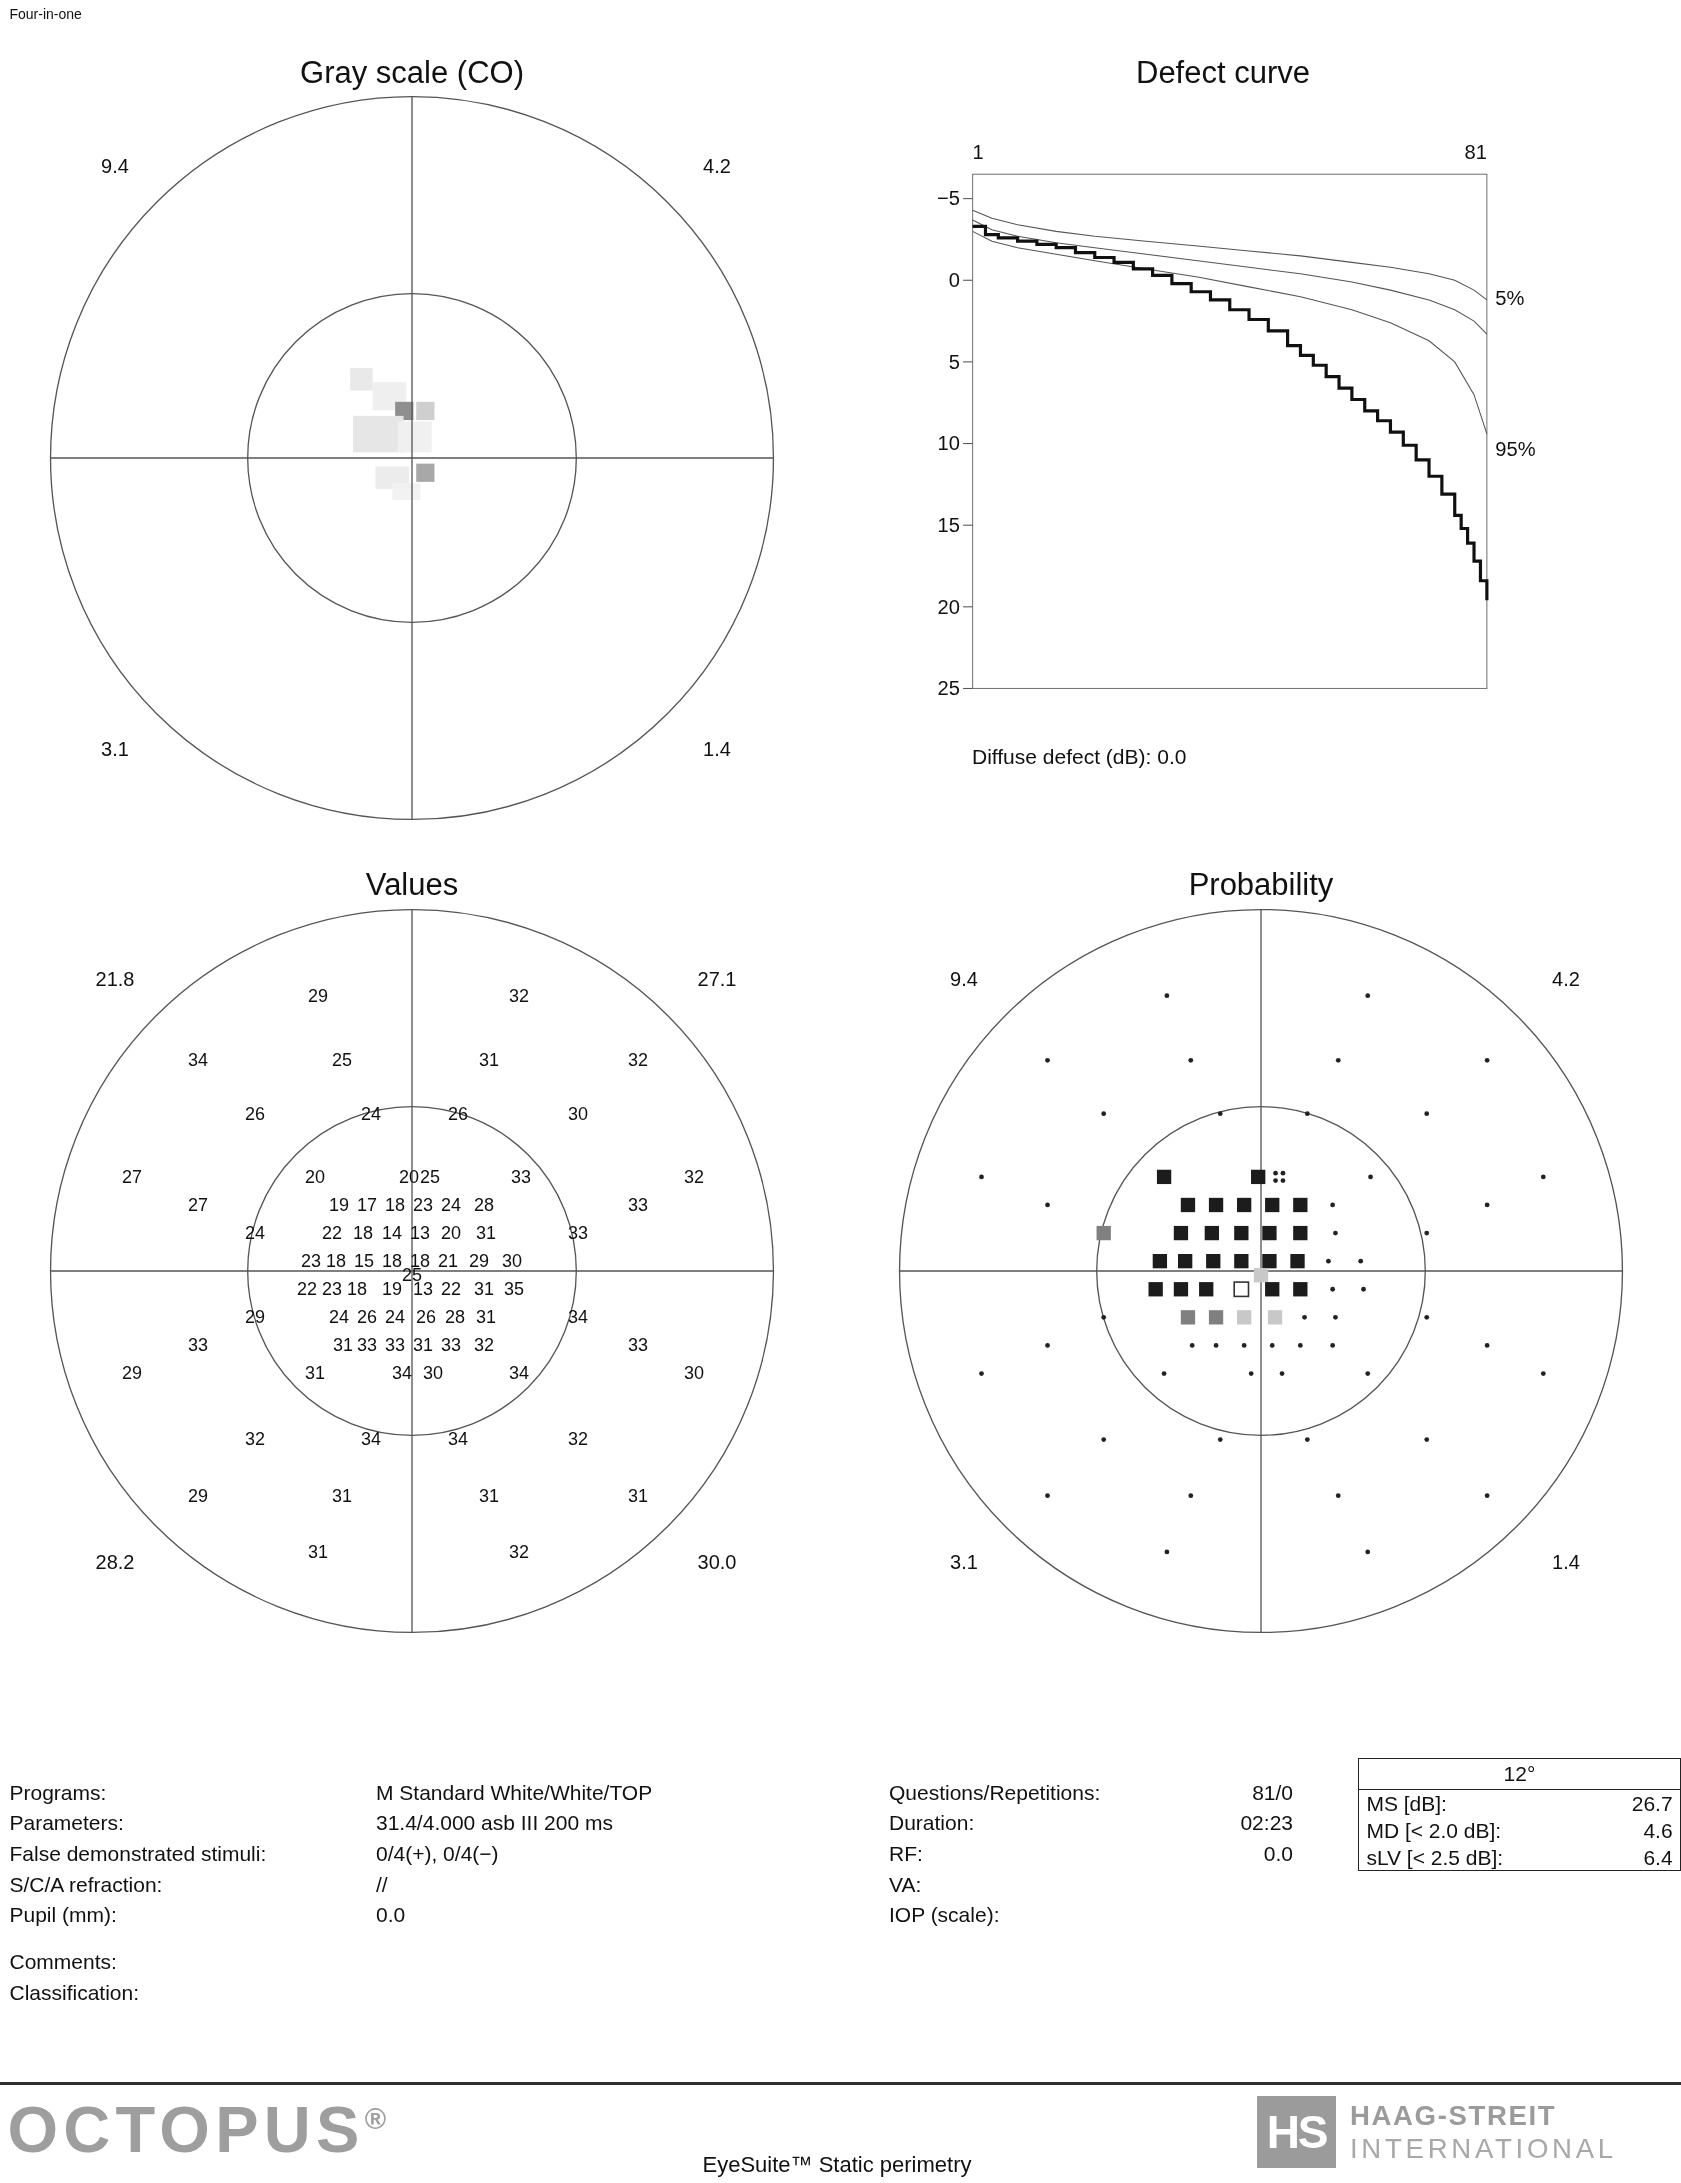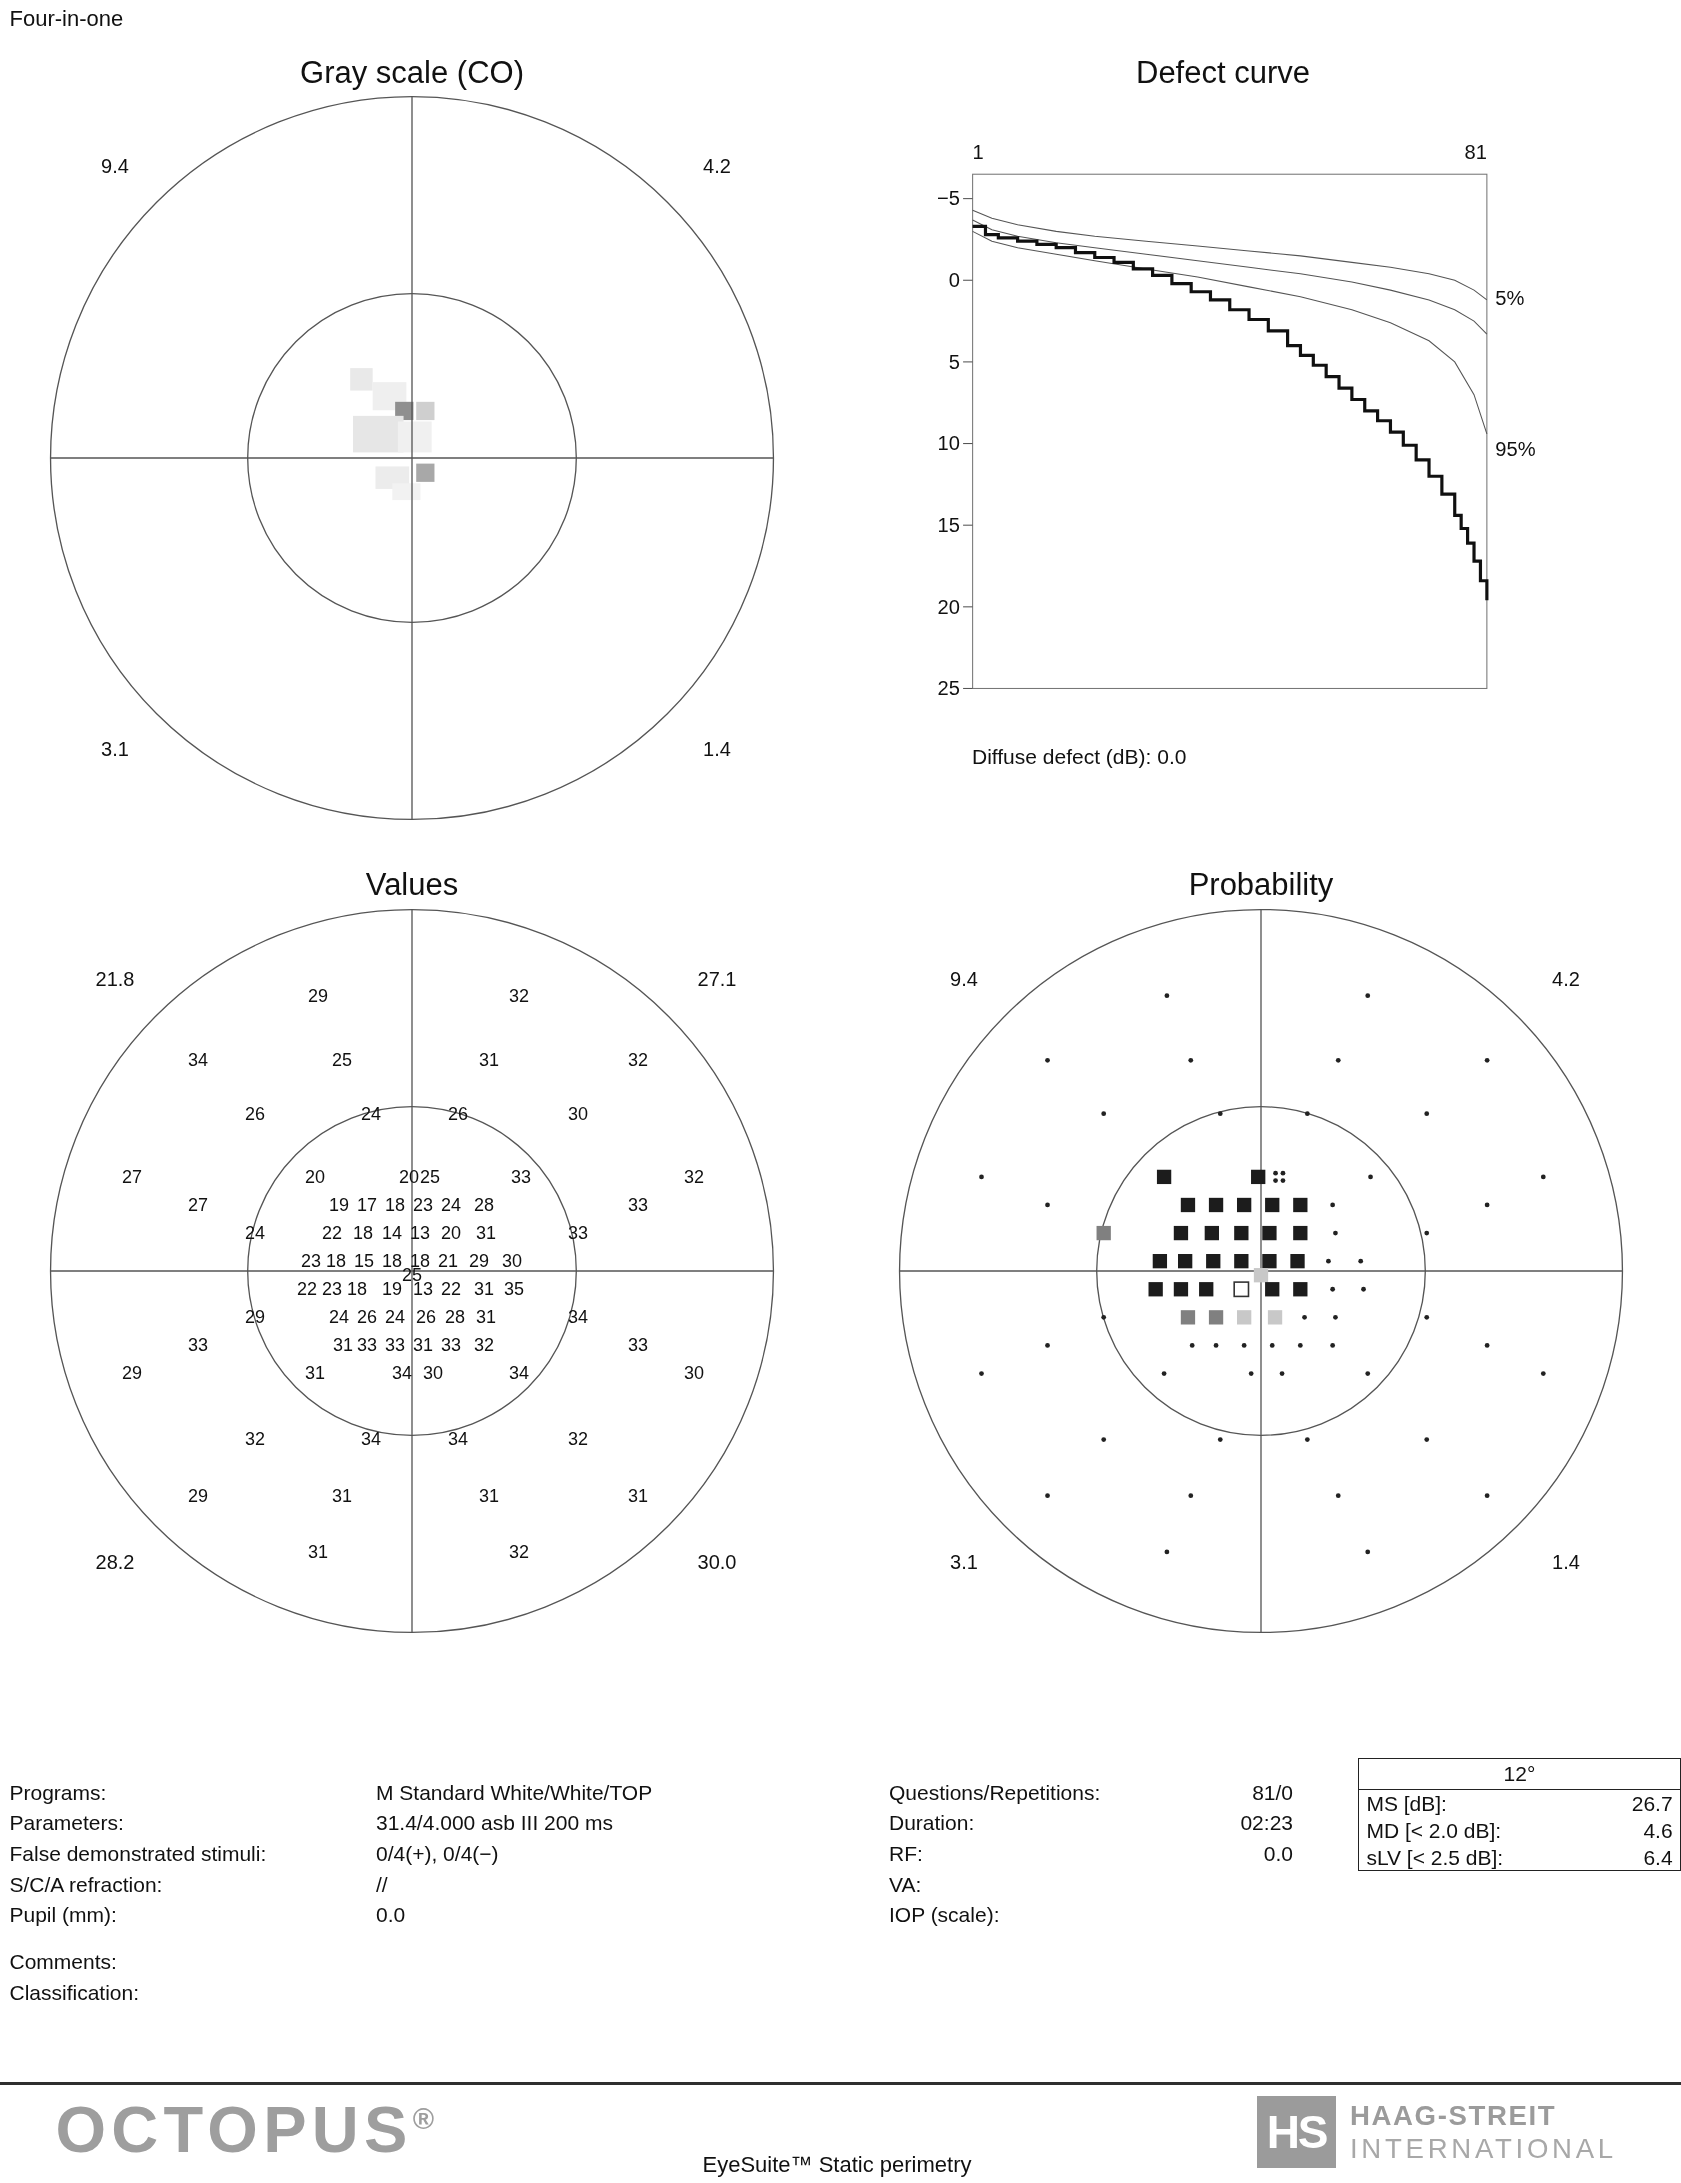--- a/index.html
+++ b/index.html
@@ -1,36 +1,36 @@
 <!DOCTYPE html>
 <html style="font-size:8.5px"><head>
 <meta charset="utf-8">
 <style>
   html,body{margin:0;padding:0;}
   body{width:1681px;height:2183px;position:relative;background:#ffffff;overflow:hidden;
        font-family:"Liberation Sans","DejaVu Sans",sans-serif;color:#111;}
   .abs{position:absolute;}
-  .page-title{left:9.5px;top:6.4px;font-size:22px;}
+  .page-title{left:9.5px;top:6.4px;font-size:14px;}
   .panel-title{font-size:31px;transform:translateX(-50%);white-space:nowrap;}
   .plot{width:742px;height:742px;}
   .plot svg{position:absolute;left:0;top:0;}
   .corner{position:absolute;font-size:20px;transform:translate(-50%,-50%);white-space:nowrap;}
   .corner.tl{left:74px;top:79px;}
   .corner.tr{left:676px;top:79px;}
   .corner.bl{left:74px;top:662px;}
   .corner.br{left:676px;top:662px;}
   .vnum{position:absolute;font-size:18px;transform:translate(-50%,-50%);white-space:nowrap;color:#111;}
   .info-label,.info-value{position:absolute;font-size:21px;white-space:nowrap;}
   .mid-value{position:absolute;font-size:21px;white-space:nowrap;width:138px;text-align:right;}
   #defect-svg text{font-size:38px;fill:#111;font-family:"Liberation Sans",sans-serif;}
   .stats-box{left:1358px;top:1758px;width:323px;height:113px;border:1.6px solid #222;box-sizing:border-box;background:#fff;}
   .stats-header{height:30px;line-height:30px;text-align:center;font-size:21px;border-bottom:1.6px solid #222;}
   .stats-row{display:flex;justify-content:space-between;padding:0 7.4px;font-size:21px;line-height:27px;}
   .footer-rule{left:0;top:2082px;width:1681px;height:3.2px;background:#2f2f2f;}
-  .brand{left:7.4px;top:2092px;font-size:65px;font-weight:bold;color:#9e9e9e;letter-spacing:5.3px;white-space:nowrap;margin-left:48px;}
+  .brand{left:7.4px;top:2092px;font-size:65px;font-weight:bold;color:#9e9e9e;letter-spacing:5.3px;white-space:nowrap;}
   .brand sup{font-size:29px;}
   .center-line{transform:translateX(-50%);font-size:22px;white-space:nowrap;margin-top:44px;}
   .hs-logo{left:1257px;top:2096px;width:79px;height:72px;background:#9b9b9b;color:#fff;font-weight:bold;
            font-size:46px;display:flex;align-items:center;justify-content:center;letter-spacing:-2.1px;}
   .haag1{left:1350px;top:2100px;font-size:27.6px;color:#9b9b9b;font-weight:bold;letter-spacing:1.6px;white-space:nowrap;}
   .haag2{left:1350px;top:2133px;font-size:27.6px;color:#a8a8a8;letter-spacing:3.7px;white-space:nowrap;}
   .diffuse{left:972px;top:745px;font-size:21px;white-space:nowrap;}
 </style>
 </head>
 <body>

